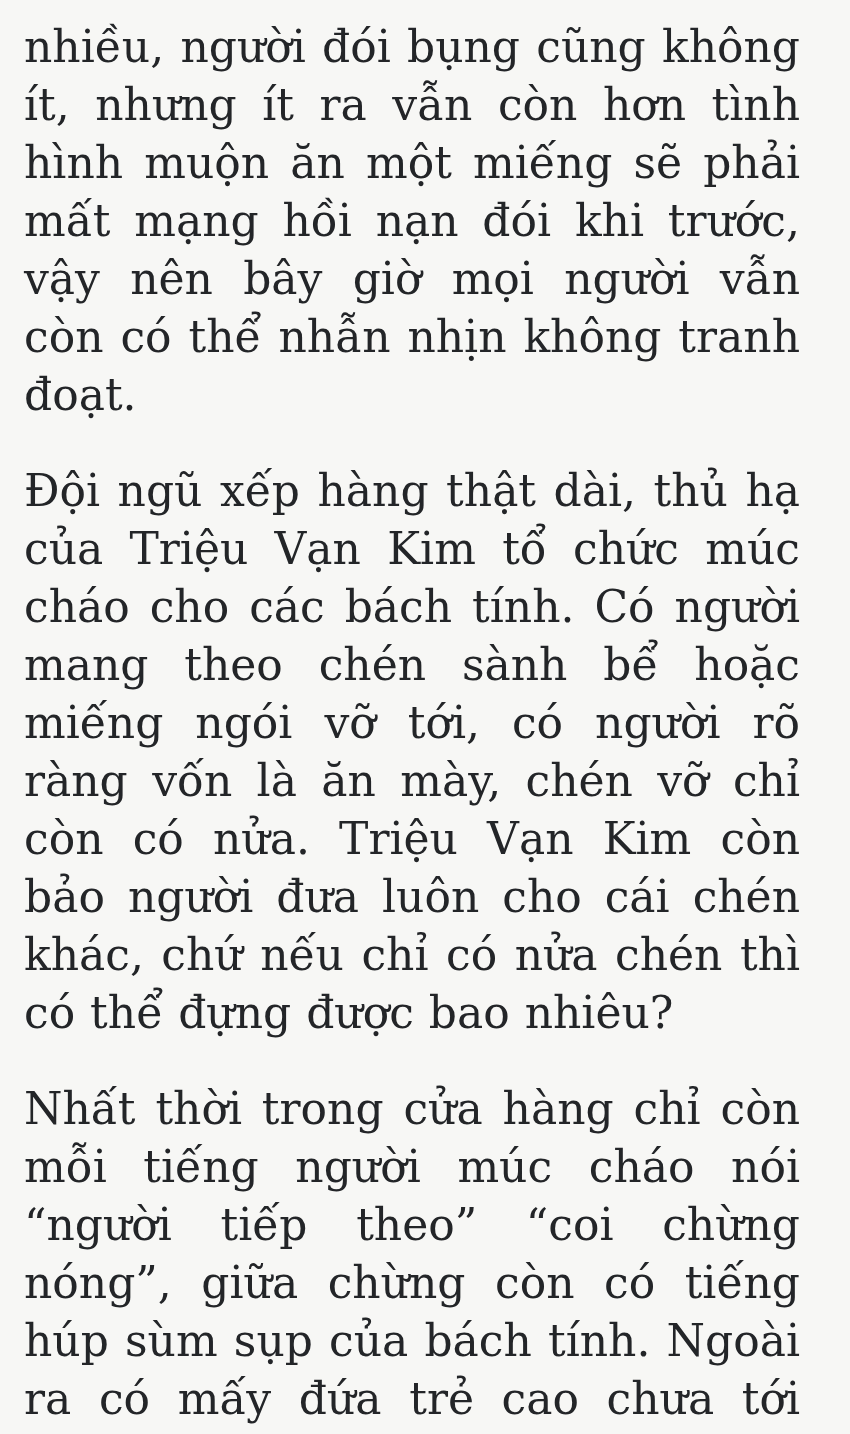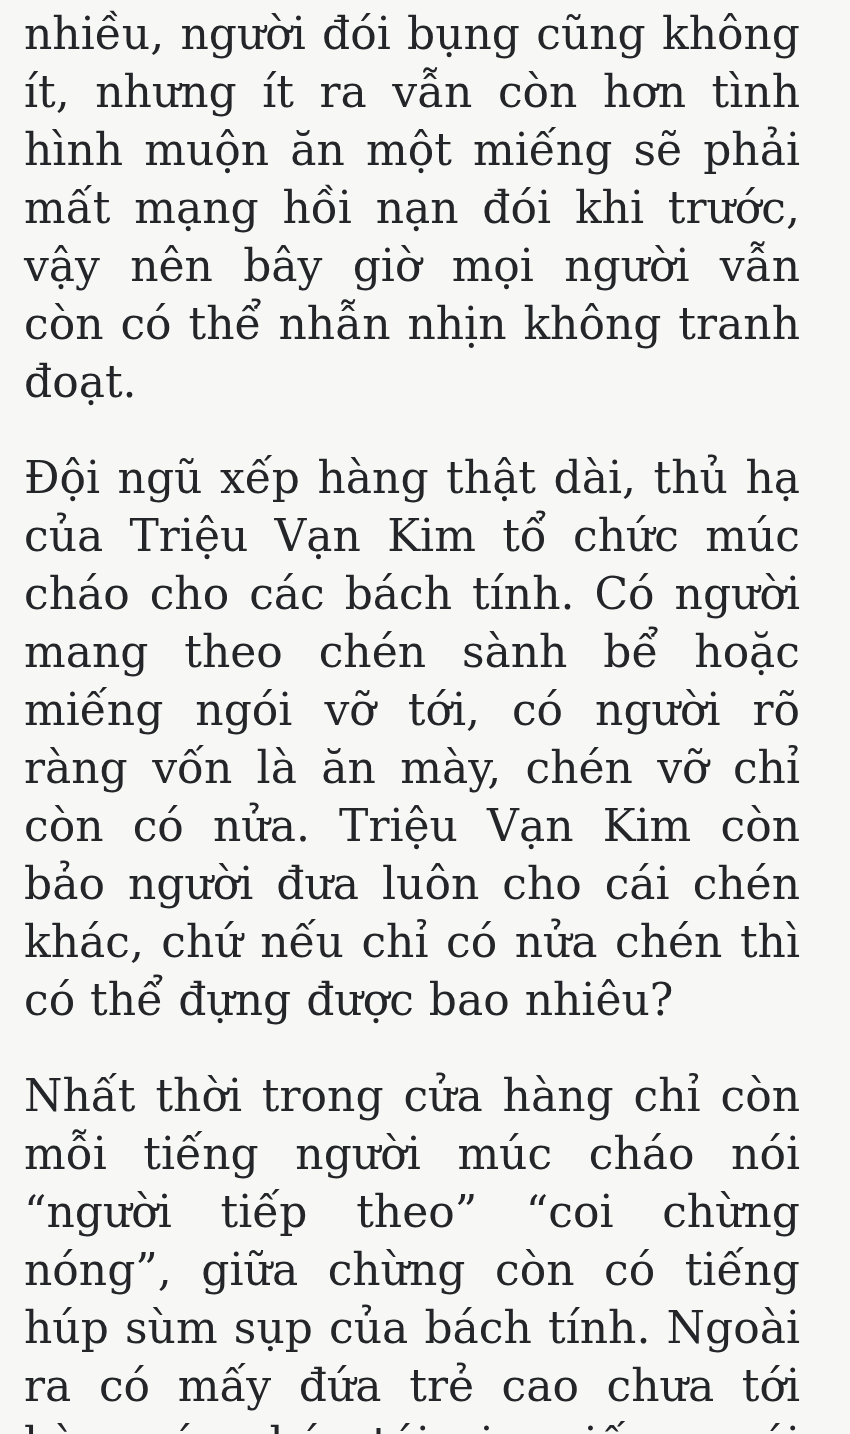--- a/index.html
+++ b/index.html
@@ -13,21 +13,21 @@
   }
   body {
     width: 850px;
     height: 1434px;
     overflow: hidden;
     background: var(--bg);
   }
   .page {
     width: 824px;
     height: 1434px;
-    padding: 5px 24px 0 24px;
+    padding: 18px 24px 0 24px;
     font-family: "DejaVu Serif", "Liberation Serif", serif;
     font-size: 44px;
     line-height: 58px;
     color: var(--fg);
     text-align: justify;
     text-justify: inter-word;
     word-spacing: 1px;
     -webkit-hyphens: none;
     hyphens: none;
   }

